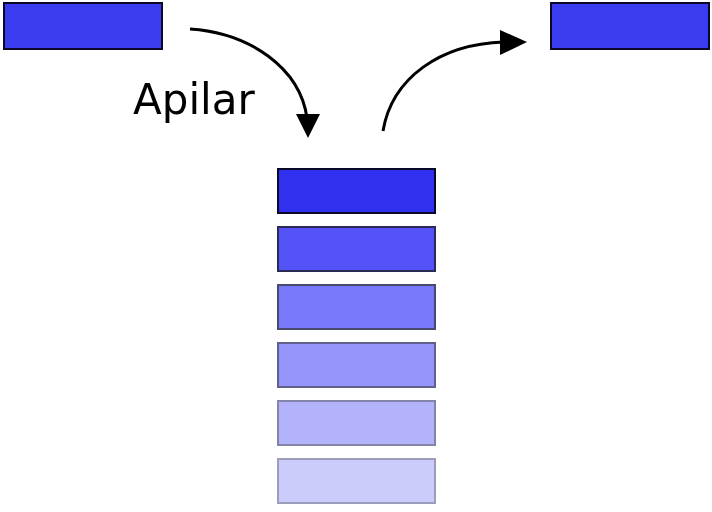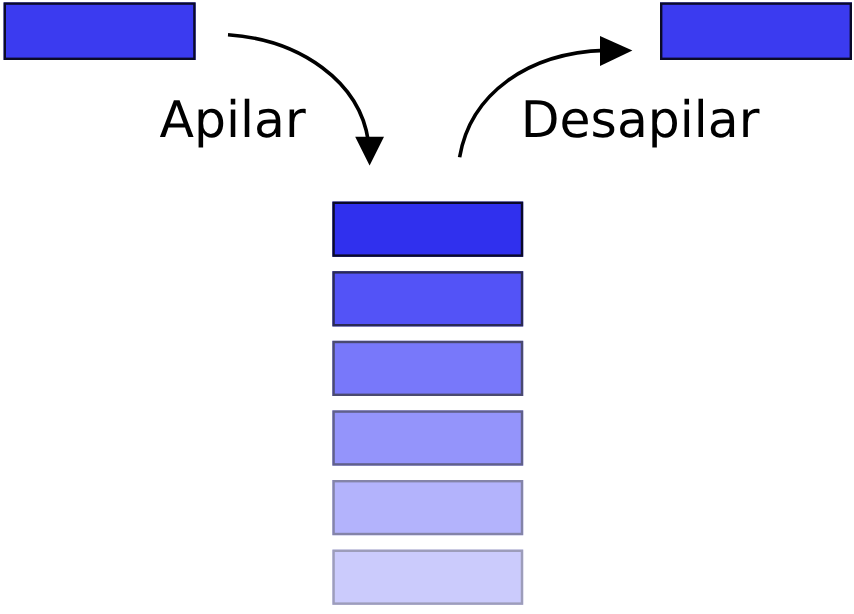--- a/index.html
+++ b/index.html
@@ -99,21 +99,20 @@
     <polygon points="296,114 320,114 308,138" fill="#000000" stroke="none"></polygon>
 
     <g fill="none" stroke="#000000" stroke-width="3">
       <path d="M383,131 C392,78 440,44 504,42"></path>
     </g>
     <polygon points="500,30 500,55 527,42" fill="#000000" stroke="none"></polygon>
   </svg>
 
   <div class="arrow-label" id="label-push">Apilar</div>
 
-  <div class="arrow-label" id="label-pop">Desapilar</div>
 
   <div class="stack">
     <div class="stack-cell" style="background: rgb(48, 48, 238); border-color: rgb(10, 10, 40);"></div>
     <div class="stack-cell" style="background: rgb(83, 83, 247); border-color: rgb(42, 42, 85);"></div>
     <div class="stack-cell" style="background: rgb(120, 120, 250); border-color: rgb(74, 74, 112);"></div>
     <div class="stack-cell" style="background: rgb(148, 148, 251); border-color: rgb(96, 96, 138);"></div>
     <div class="stack-cell" style="background: rgb(179, 179, 252); border-color: rgb(132, 132, 168);"></div>
     <div class="stack-cell" style="background: rgb(203, 203, 252); border-color: rgb(157, 157, 186);"></div>
   </div>
 

